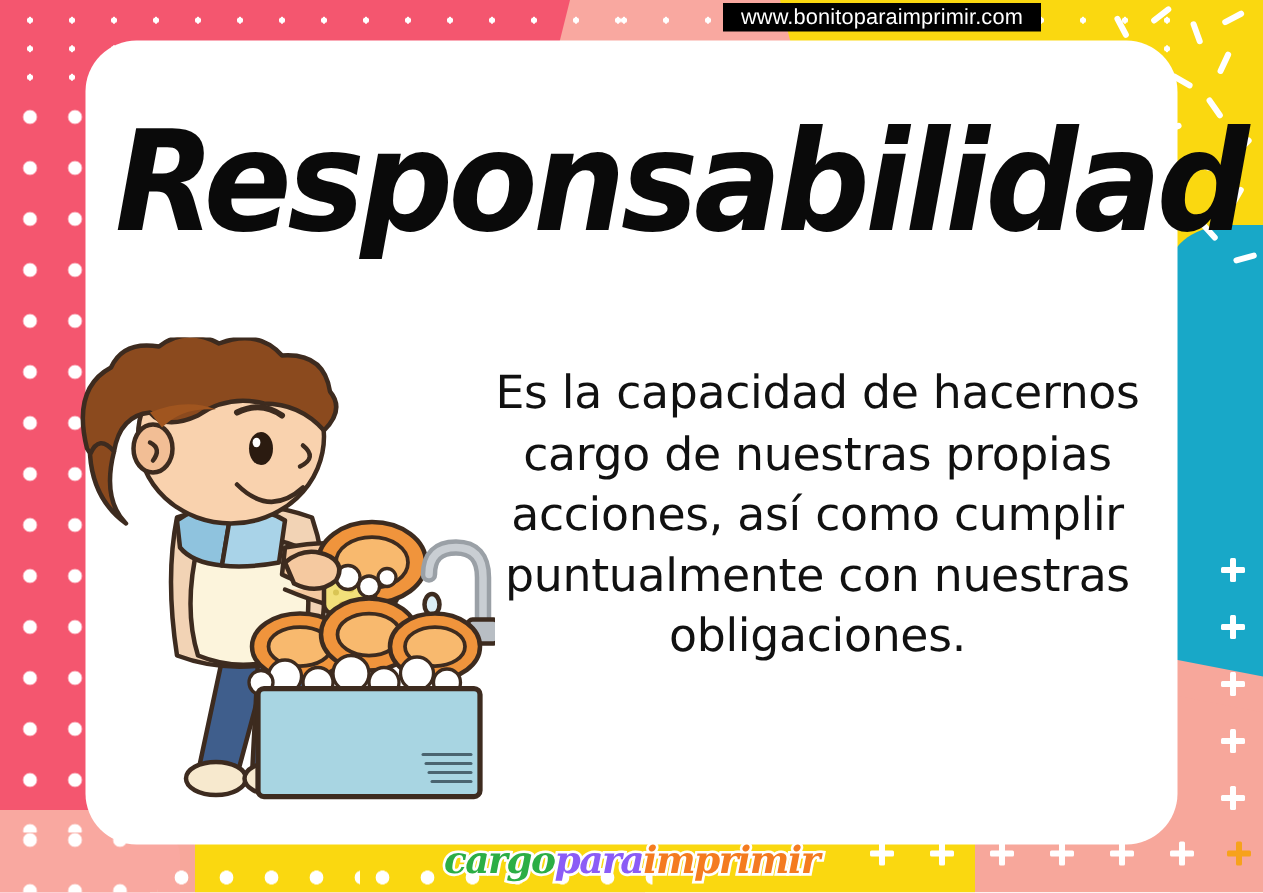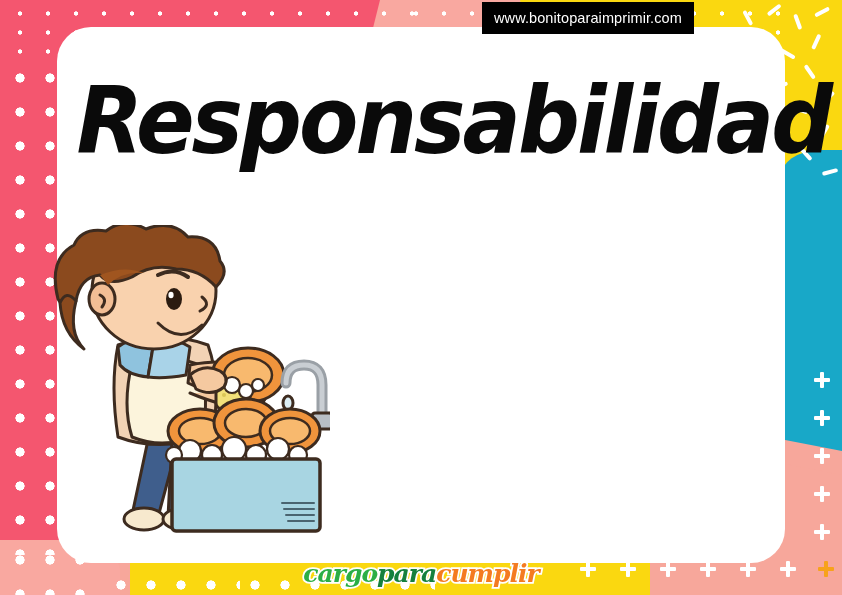--- a/index.html
+++ b/index.html
@@ -148,21 +148,21 @@
     width:728px; height:536px;
     background:#ffffff;
     border-radius:34px;
     z-index:5;
   }
 
   
   .url-banner {
     position:absolute; z-index:9;
     left:482px; top:2px;
-    height:32px;
+    height:19px;
     background:#000000;
     color:#ffffff;
     font-size:14.5px;
     letter-spacing:.1px;
     display:flex; align-items:center; justify-content:center;
     padding:0 12px;
   }
 
   
   .title {
@@ -204,21 +204,21 @@
     font-style:italic;
     font-size:25px;
     letter-spacing:-1px;
     white-space:nowrap;
   }
   .logo span {
     -webkit-text-stroke:3.5px #ffffff;
     paint-order:stroke fill;
   }
   .logo .w1 { color:#2CAE45; }
-  .logo .w2 { color:#15803d; }
+  .logo .w2 { color:#8b5cf6; }
   .logo .w3 { color:#F47B20; }
 
   
   .illus {
     position:absolute; z-index:7;
     left:40px; top:225px;
     width:290px; height:310px;
   }
 </style>
 </head>
@@ -279,20 +279,21 @@
     <div class="plus" style="left:780px; bottom:18px;"></div>
     <div class="plus orange" style="left:818px; bottom:18px;"></div>
   </div>
 
   <div class="card"></div>
 
   <div class="url-banner">www.bonitoparaimprimir.com</div>
 
   <div class="title">Responsabilidad</div>
 
+  <div class="body-text">Es la capacidad de hacernos cargo de nuestras propias acciones, así como cumplir puntualmente con nuestras obligaciones.</div>
 
   <div class="illus">
     <svg viewBox="0 0 290 310" width="290" height="310" xmlns="http://www.w3.org/2000/svg">
       <g stroke="#3D2B1F" stroke-width="3" stroke-linejoin="round" stroke-linecap="round">
 
         <path d="M108 215 L92 290 L118 292 L138 218 Z" fill="#3F5E8C"></path>
 
         <path d="M132 215 L128 292 L156 292 L166 218 Z" fill="#4D72A8"></path>
 
         <ellipse cx="104" cy="294" rx="20" ry="11" fill="#F7E9CE"></ellipse>
@@ -375,16 +376,16 @@
           <path d="M242 278 l32 0"></path>
           <path d="M244 284 l30 0"></path>
           <path d="M246 290 l28 0"></path>
           <path d="M248 296 l26 0"></path>
         </g>
       </g>
     </svg>
   </div>
 
   <div class="logo">
-    <span class="w1">cargo</span><span class="w2">para</span><span class="w3">cumplir</span>
+    <span class="w1">cargo</span><span class="w2">para</span><span class="w3">imprimir</span>
   </div>
 
 </div>
 
 </body></html>

